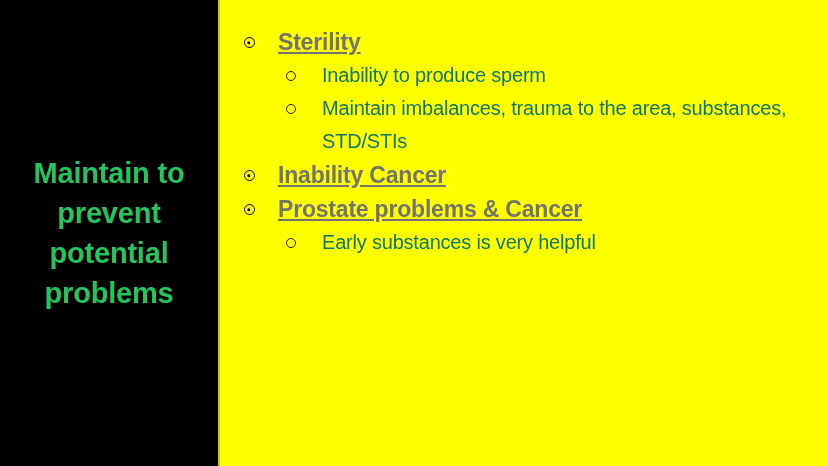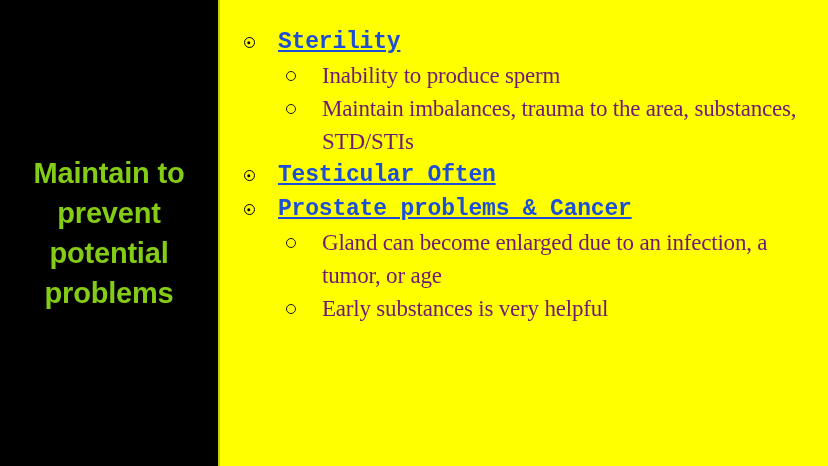--- a/index.html
+++ b/index.html
@@ -27,21 +27,21 @@
     min-width: 218px;
     height: 466px;
     background: #000000;
     display: flex;
     align-items: center;
     justify-content: center;
     box-sizing: border-box;
     padding: 0 10px;
   }
   #left-title {
-    color: #84cc16;
+    color: #22c55e;
     font-family: "Liberation Sans", sans-serif;
     font-weight: bold;
     font-size: 29px;
     line-height: 40px;
     text-align: center;
     letter-spacing: -0.2px;
     white-space: pre-line;
   }
 
   
@@ -105,22 +105,22 @@
   .hollow-circle {
     width: 10px;
     height: 10px;
     border: 1.4px solid #1a1a1a;
     border-radius: 50%;
     box-sizing: border-box;
   }
 
   .lvl1-text {
     display: inline;
-    color: #1d4ed8;
-    font-family: Liberation Mono, monospace;
+    color: #737373;
+    font-family: Liberation Sans, sans-serif;
     font-weight: bold;
     font-size: 23px;
     line-height: 33px;
     text-decoration: underline;
     text-underline-offset: 2px;
     letter-spacing: -0.2px;
   }
 
   ul.sublist {
     list-style: none;
@@ -137,24 +137,24 @@
     left: 4px;
     top: 0;
     width: 18px;
     height: 33px;
     display: flex;
     align-items: center;
     justify-content: center;
   }
   .lvl2-text {
     display: block;
-    color: #701a75;
-    font-family: Liberation Serif, serif;
+    color: #0f766e;
+    font-family: Liberation Sans, sans-serif;
     font-weight: normal;
-    font-size: 23px;
+    font-size: 20px;
     line-height: 33px;
     letter-spacing: -0.2px;
     max-width: 480px;
   }
 </style>
 </head>
 <body>
 
 <div id="slide">
 
@@ -177,31 +177,25 @@
             </li>
             <li class="lvl2">
               <span class="marker">
                 <span class="hollow-circle"></span>
               </span>
               <span class="lvl2-text">Maintain imbalances, trauma to the area, substances, STD/STIs</span>
             </li>
           </ul></li>
         <li class="lvl1"><span class="marker">
             <span class="dot-circle"></span>
-          </span><span class="lvl1-text">Testicular Often</span><ul class="sublist">
+          </span><span class="lvl1-text">Inability Cancer</span><ul class="sublist">
           </ul></li>
         <li class="lvl1"><span class="marker">
             <span class="dot-circle"></span>
           </span><span class="lvl1-text">Prostate problems &amp; Cancer</span><ul class="sublist">
-            <li class="lvl2">
-              <span class="marker">
-                <span class="hollow-circle"></span>
-              </span>
-              <span class="lvl2-text">Gland can become enlarged due to an infection, a tumor, or age</span>
-            </li>
             <li class="lvl2">
               <span class="marker">
                 <span class="hollow-circle"></span>
               </span>
               <span class="lvl2-text">Early substances is very helpful</span>
             </li>
           </ul></li>
       </ul>
   </div>
 

